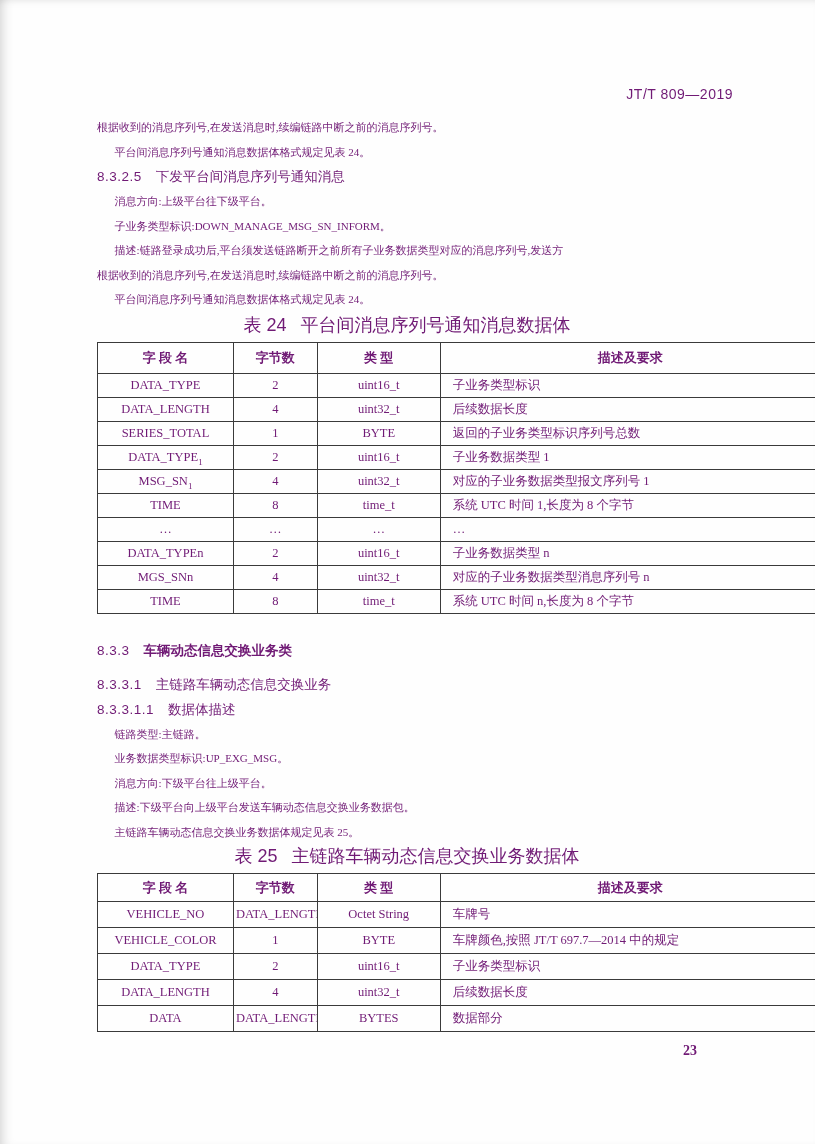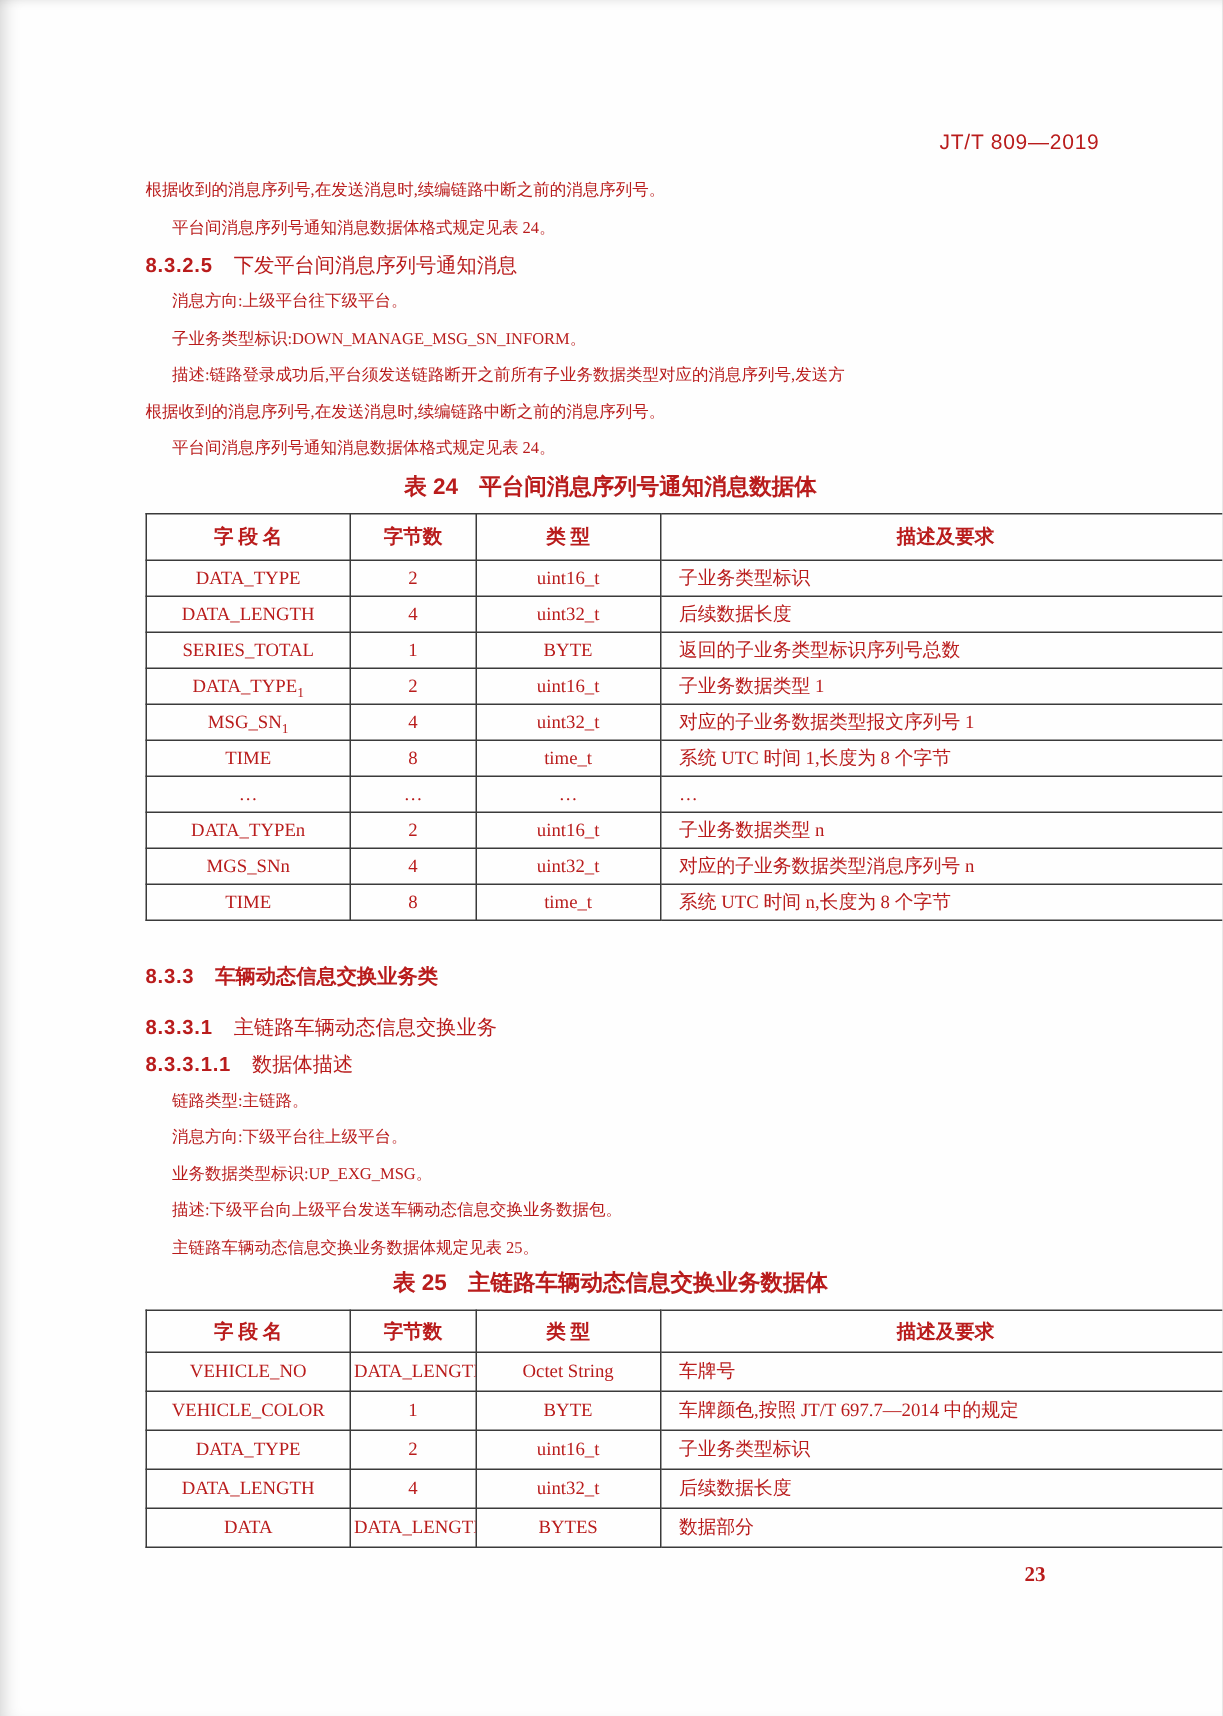--- a/index.html
+++ b/index.html
@@ -1,18 +1,18 @@
 <!DOCTYPE html>
 <html><head>
 <meta charset="utf-8">
 <style>
   html,body { margin:0; padding:0; background:#d8d8d8; }
   .page {
     position:relative; width:815px; height:1144px; background:#fefefe;
-    font-family:"Liberation Serif", serif; color:#b91c1c;
+    font-family:"Liberation Serif", serif; color:#701a75;
     box-shadow: inset 10px 0 12px -8px rgba(0,0,0,.18), inset 0 6px 8px -6px rgba(0,0,0,.10);
     overflow:hidden;
   }
   .content { position:absolute; left:97px; width:620px; top:0; }
 
   .running-header {
     margin-top:86px; margin-right:-16px; text-align:right;
     font-family:"Liberation Sans", sans-serif; font-size:14px; line-height:17px;
     letter-spacing:.5px;
   }
@@ -21,28 +21,28 @@
   .bline {
     margin:0; font-size:11px; line-height:24.5px;
     white-space:nowrap; overflow:hidden;
   }
   .bline.ind { text-indent:1.6em; }
 
   .heading {
     margin:0; font-size:13.5px; line-height:25px; white-space:nowrap;
     font-family:"Liberation Sans", sans-serif;
   }
-  .heading .sec-num { font-weight:bold; margin-right:14px; letter-spacing:.5px;text-align:center; }
+  .heading .sec-num { font-weight:normal; margin-right:14px; letter-spacing:.5px;text-align:center; }
   .heading.bold-title .sec-title { font-weight:bold; }
   .h833  { margin-top:24px; }
   .h8331 { margin-top:9px; }
 
   .caption {
     text-align:center; font-family:"Liberation Sans", sans-serif;
-    font-weight:bold; font-size:15px; line-height:20px;
+    font-weight:normal; font-size:18px; line-height:20px;
   }
   .cap24 { margin-top:3px; }
   .cap25 { margin-top:2px; }
   .caption .cap-label { margin-right:14px; }
 
   table.t {
     width:724px; border-collapse:collapse; table-layout:fixed;
     border:1.5px solid #2e2e2e; margin-top:7px;
   }
   table.t col.c1 { width:18.8%; }
@@ -183,22 +183,22 @@
     <p class="heading h8331">
       <span class="sec-num">8.3.3.1</span><span class="sec-title">主链路车辆动态信息交换业务</span>
     </p>
 
     <p class="heading">
       <span class="sec-num">8.3.3.1.1</span><span class="sec-title">数据体描述</span>
     </p>
 
     <div>
         <p class="bline ind">链路类型:主链路。</p>
+        <p class="bline ind">业务数据类型标识:UP_EXG_MSG。</p>
         <p class="bline ind">消息方向:下级平台往上级平台。</p>
-        <p class="bline ind">业务数据类型标识:UP_EXG_MSG。</p>
         <p class="bline ind">描述:下级平台向上级平台发送车辆动态信息交换业务数据包。</p>
         <p class="bline ind">主链路车辆动态信息交换业务数据体规定见表 25。</p>
       </div>
 
     <div class="caption cap25">
       <span class="cap-label">表 25</span><span>主链路车辆动态信息交换业务数据体</span>
     </div>
 
     <table class="t t25">
       <colgroup>

